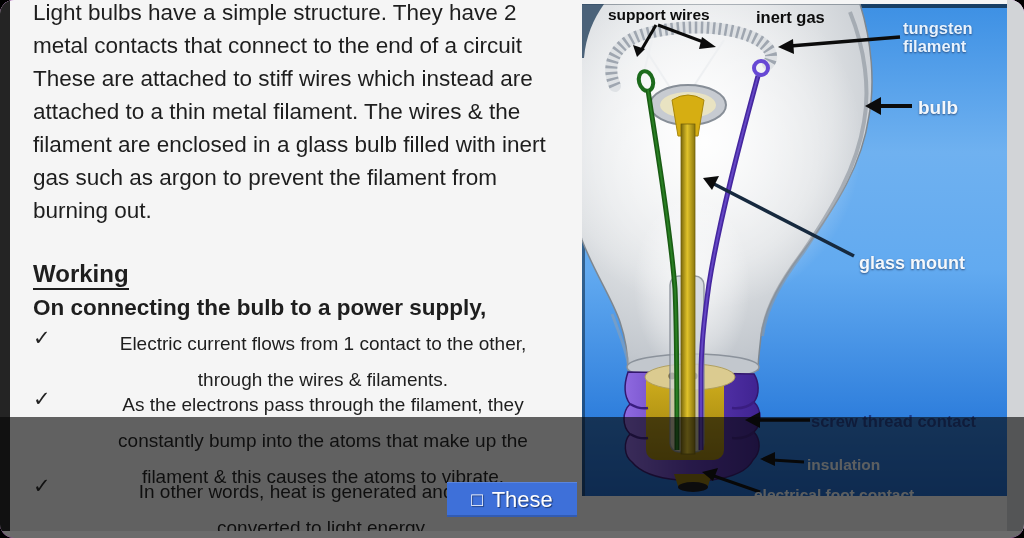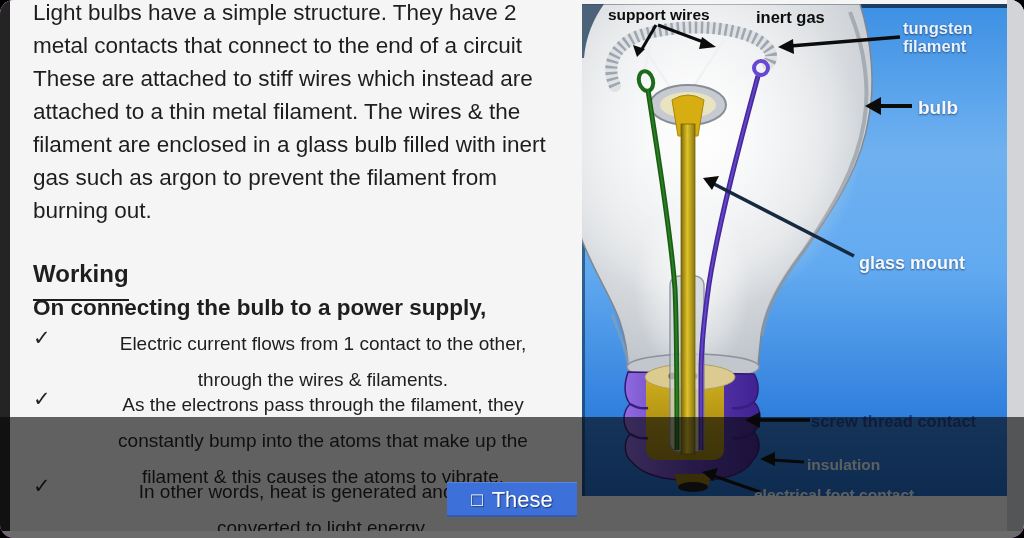--- a/index.html
+++ b/index.html
@@ -7,21 +7,21 @@
     position:relative;width:1024px;height:538px;overflow:hidden;
     font-family:"Liberation Sans",sans-serif;background:#d946ef;border-radius:14px;
   }
   
   .slide-bg{position:absolute;left:0;top:0;width:1024px;height:531px;background:#f5f5f5;}
   .left-strip{position:absolute;left:0;top:0;width:10px;height:531px;background:#242424;}
   .right-strip{position:absolute;left:1007px;top:0;width:17px;height:531px;background:#d2d4d7;}
   .textcol{position:absolute;left:33px;top:0;width:540px;color:#1e1e1e;}
   .para{position:absolute;left:0;width:540px;font-size:22.5px;line-height:33px;white-space:pre-line;}
   .working{position:absolute;left:0;top:260px;font-size:24px;font-weight:bold;}
-  .working span{border-bottom:2.5px solid #1e1e1e;padding-bottom:12px;}
+  .working span{border-bottom:2.5px solid #1e1e1e;padding-bottom:1px;}
   .intro{position:absolute;left:0;top:295px;font-size:22.5px;font-weight:bold;}
   .bullet{position:absolute;left:0;display:flex;width:545px;}
   .check{width:35px;font-size:21px;color:#222;flex:none;}
   .btext{flex:1;font-size:19px;line-height:36px;white-space:pre-line;text-align:center;}
   .b1{top:326px}.b2{top:387px}.b3{top:474px}
   
   .diagram{position:absolute;left:582px;top:4px;width:425px;height:492px;overflow:hidden;}
   .dlabel{font-weight:bold;}
   .shadowed{text-shadow:0 1px 2px rgba(0,10,40,.55);}
   

